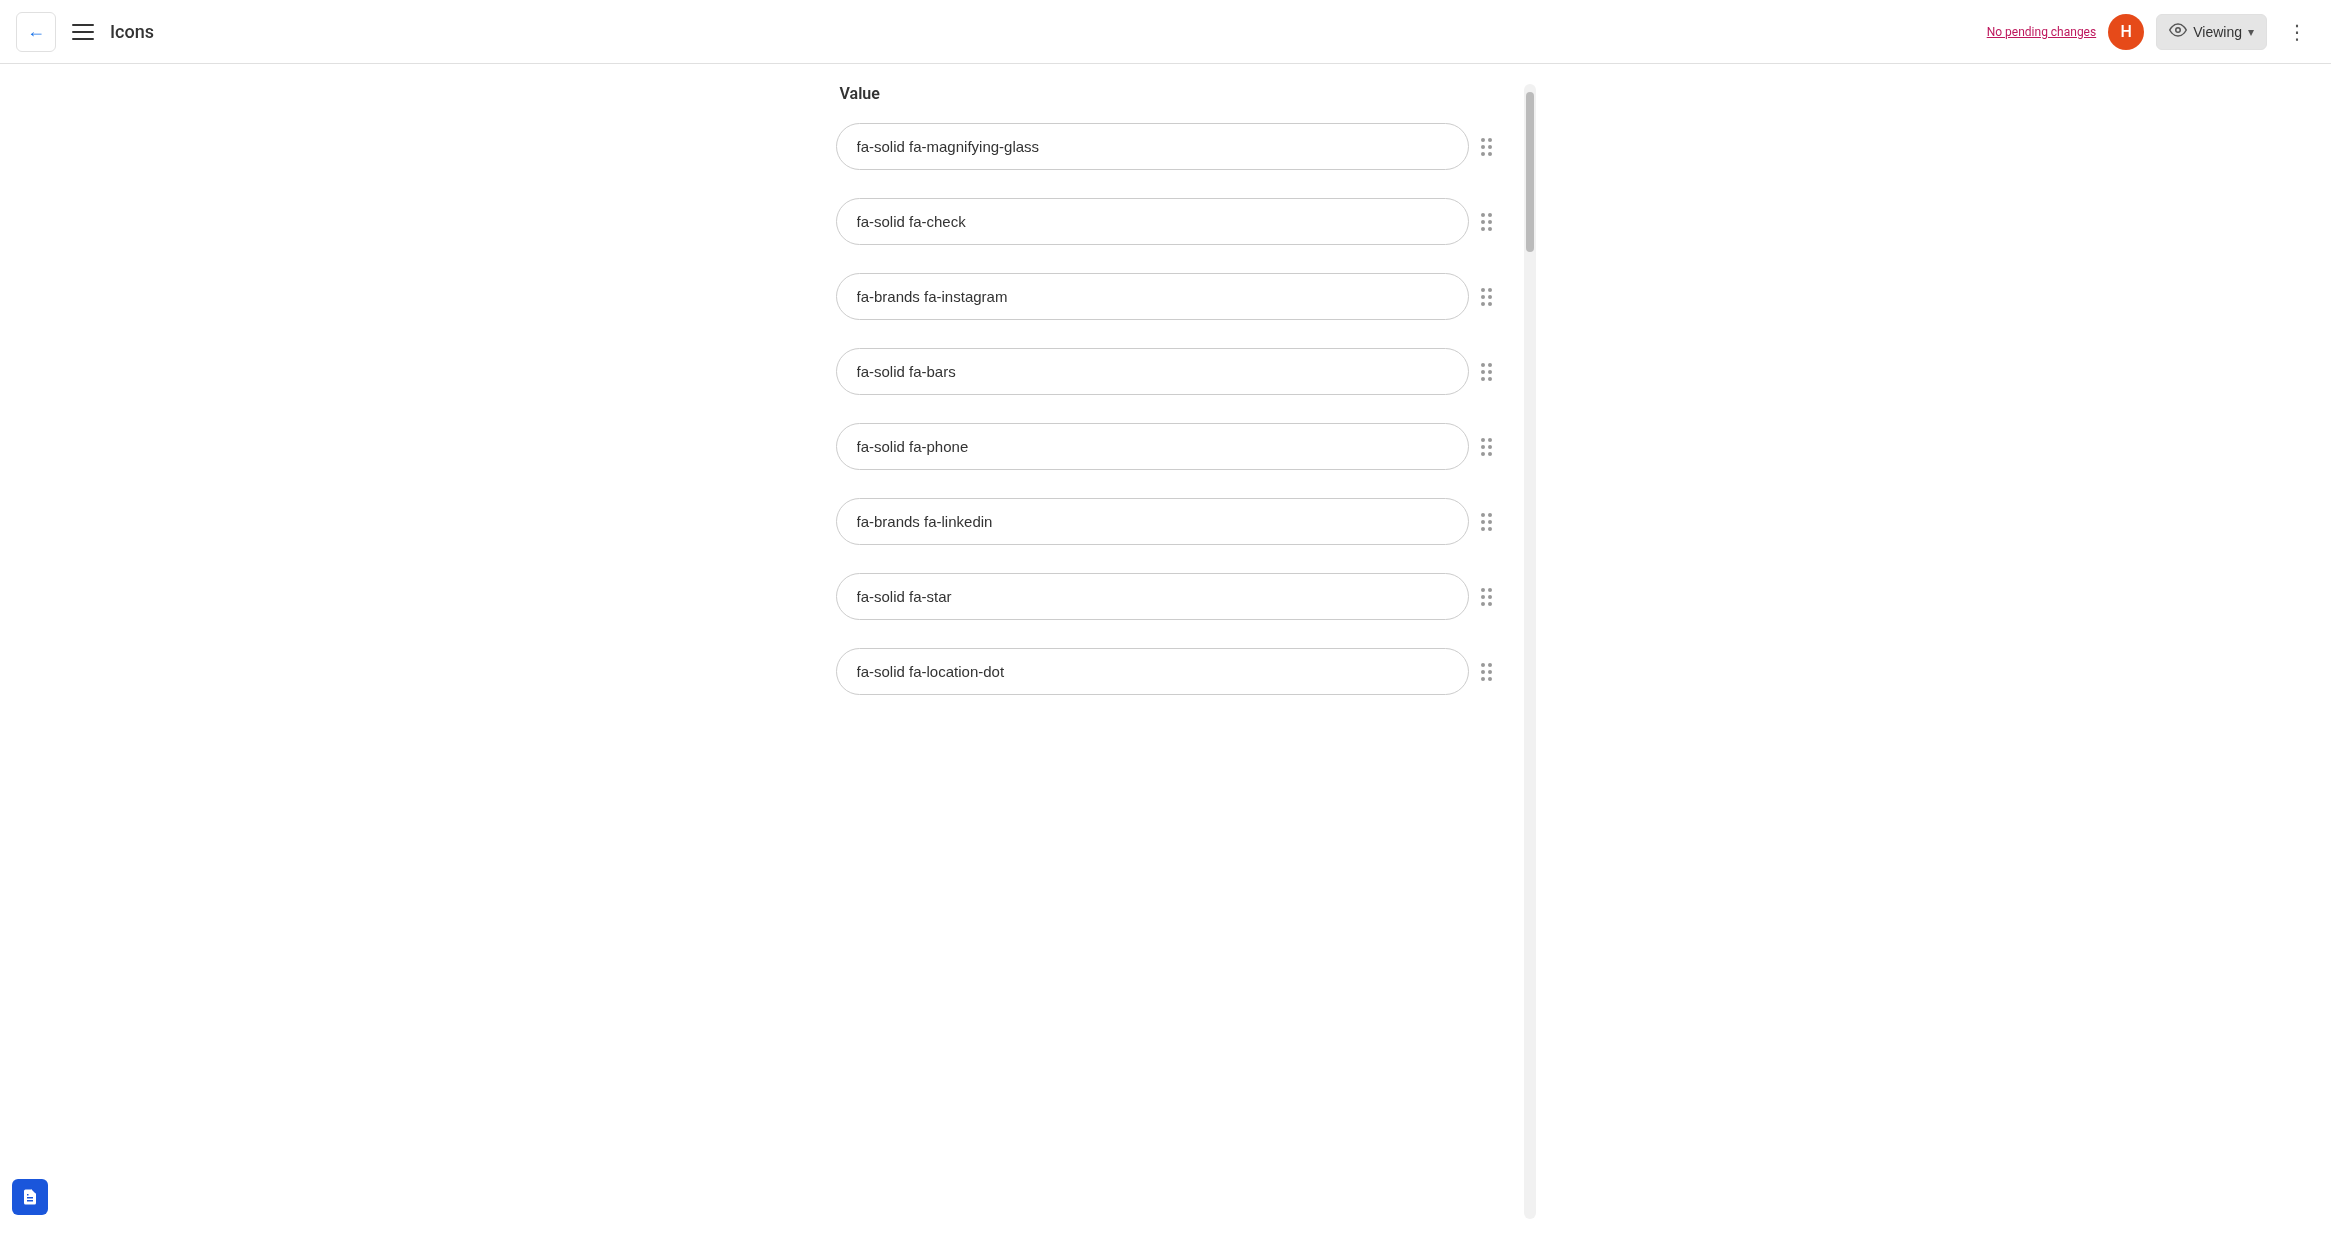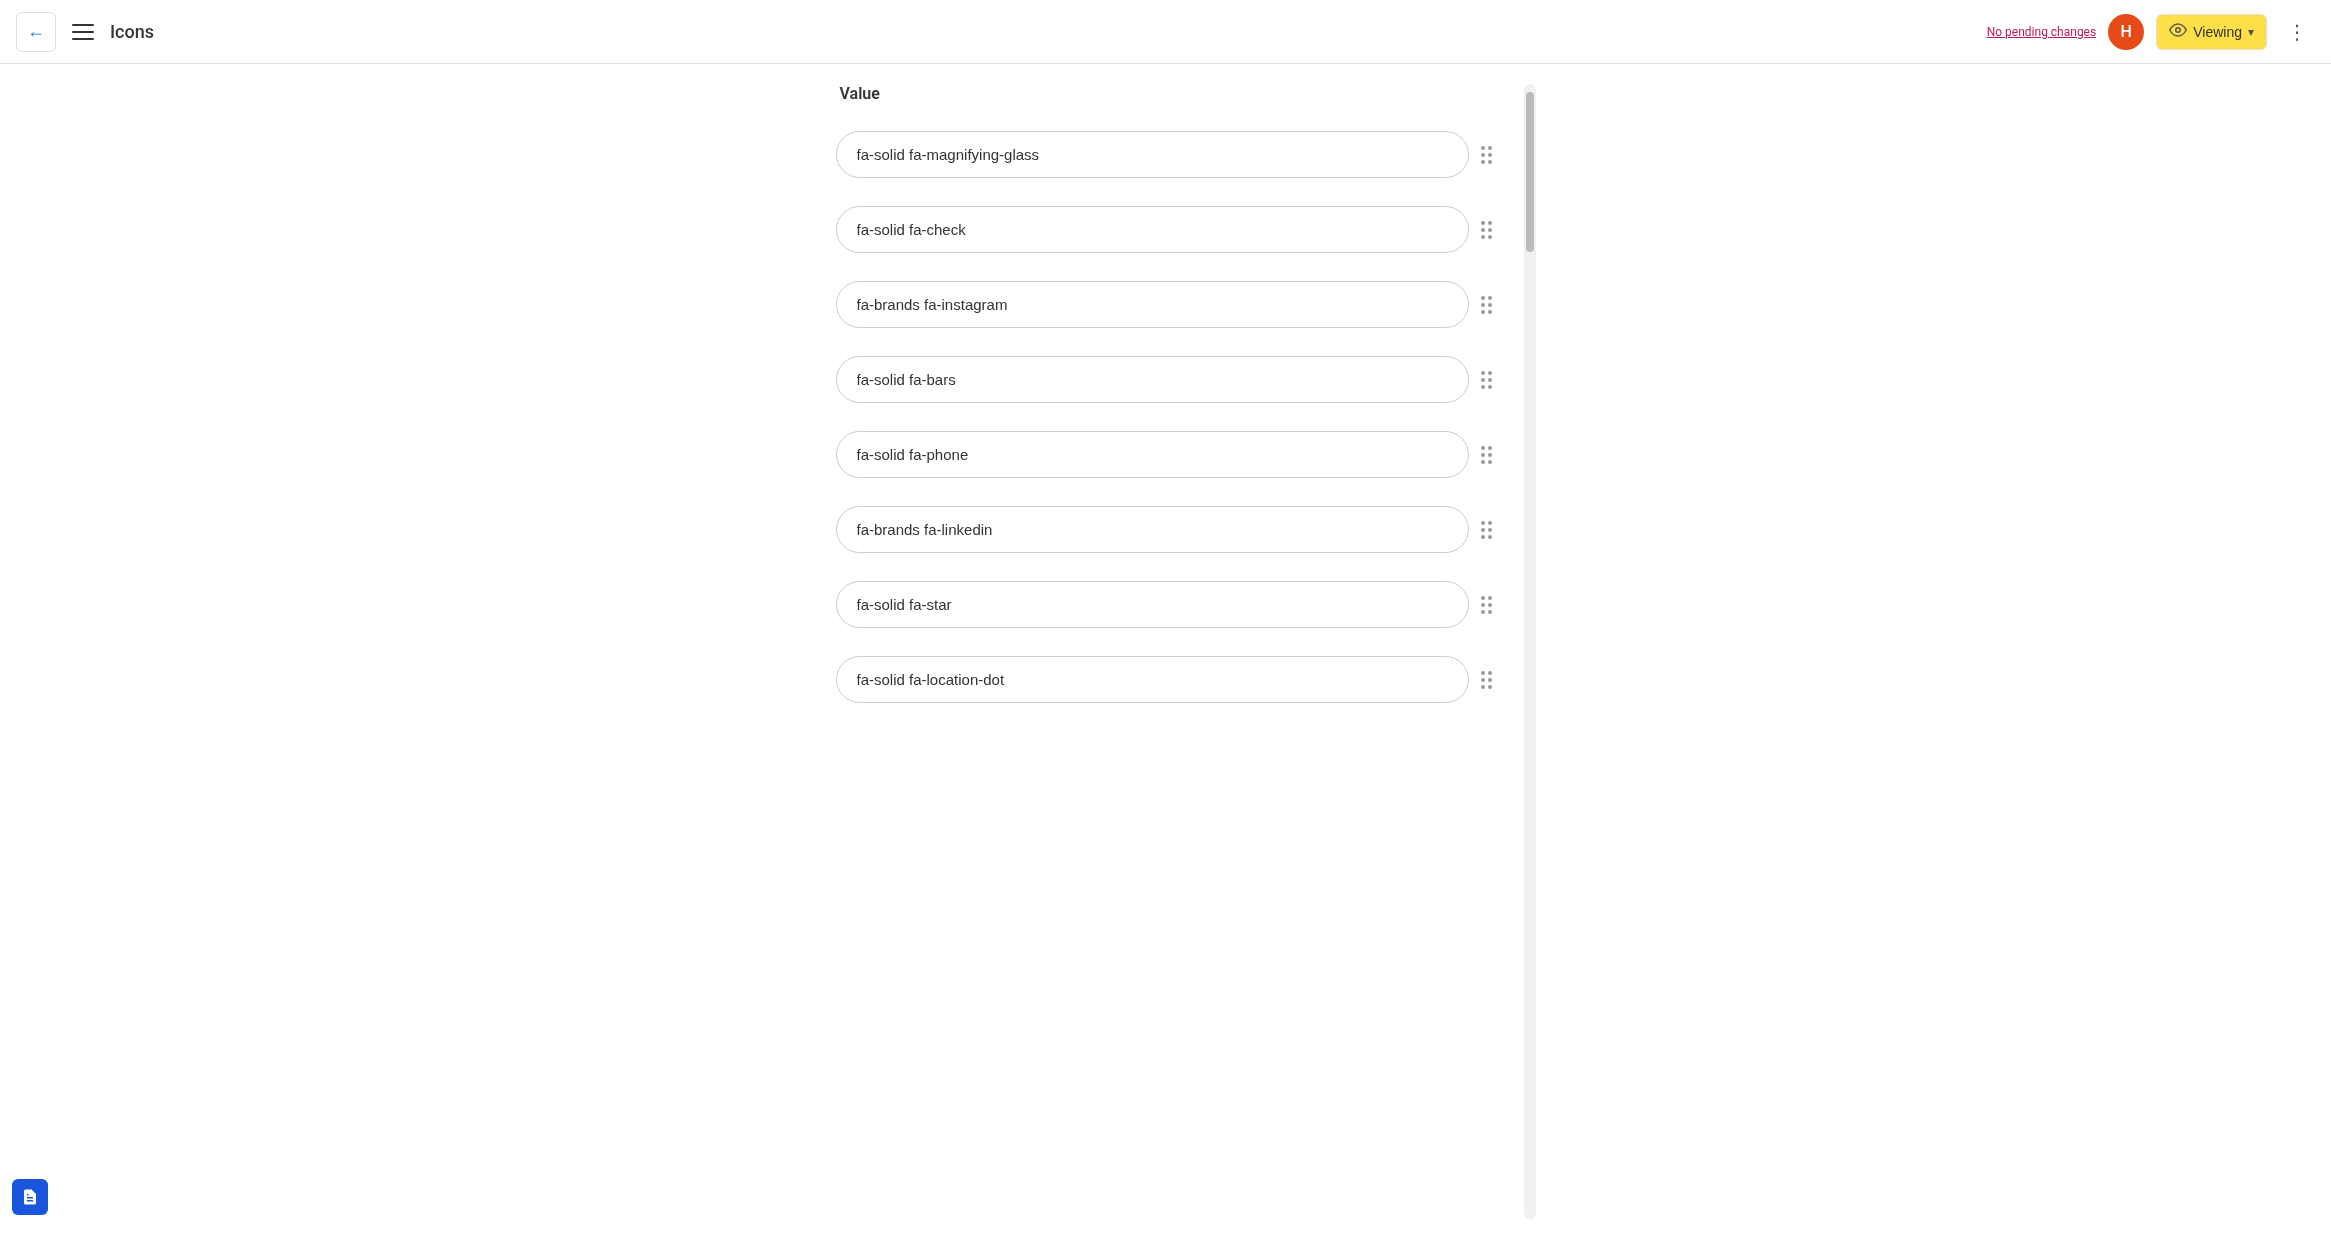--- a/index.html
+++ b/index.html
@@ -100,21 +100,21 @@
       font-weight: 500;
     }
 
     .viewing-button {
       display: flex;
       align-items: center;
       gap: 6px;
       border: 1px solid #e0e0e0;
       border-radius: 6px;
       padding: 6px 12px;
-      background: #fde047;
+      background: #e5e5e5;
       cursor: pointer;
       font-size: 14px;
       color: #333;
     }
 
     .viewing-button .eye-icon {
       font-size: 16px;
       color: #555;
     }
 
@@ -142,21 +142,21 @@
 
     .content-area {
       width: 660px;
       position: relative;
     }
 
     .column-header {
       font-size: 16px;
       font-weight: 600;
       color: #333;
-      margin-bottom: 28px;
+      margin-bottom: 20px;
       padding-left: 4px;
     }
 
     .items-list {
       display: flex;
       flex-direction: column;
       gap: 28px;
     }
 
     .list-item-row {

